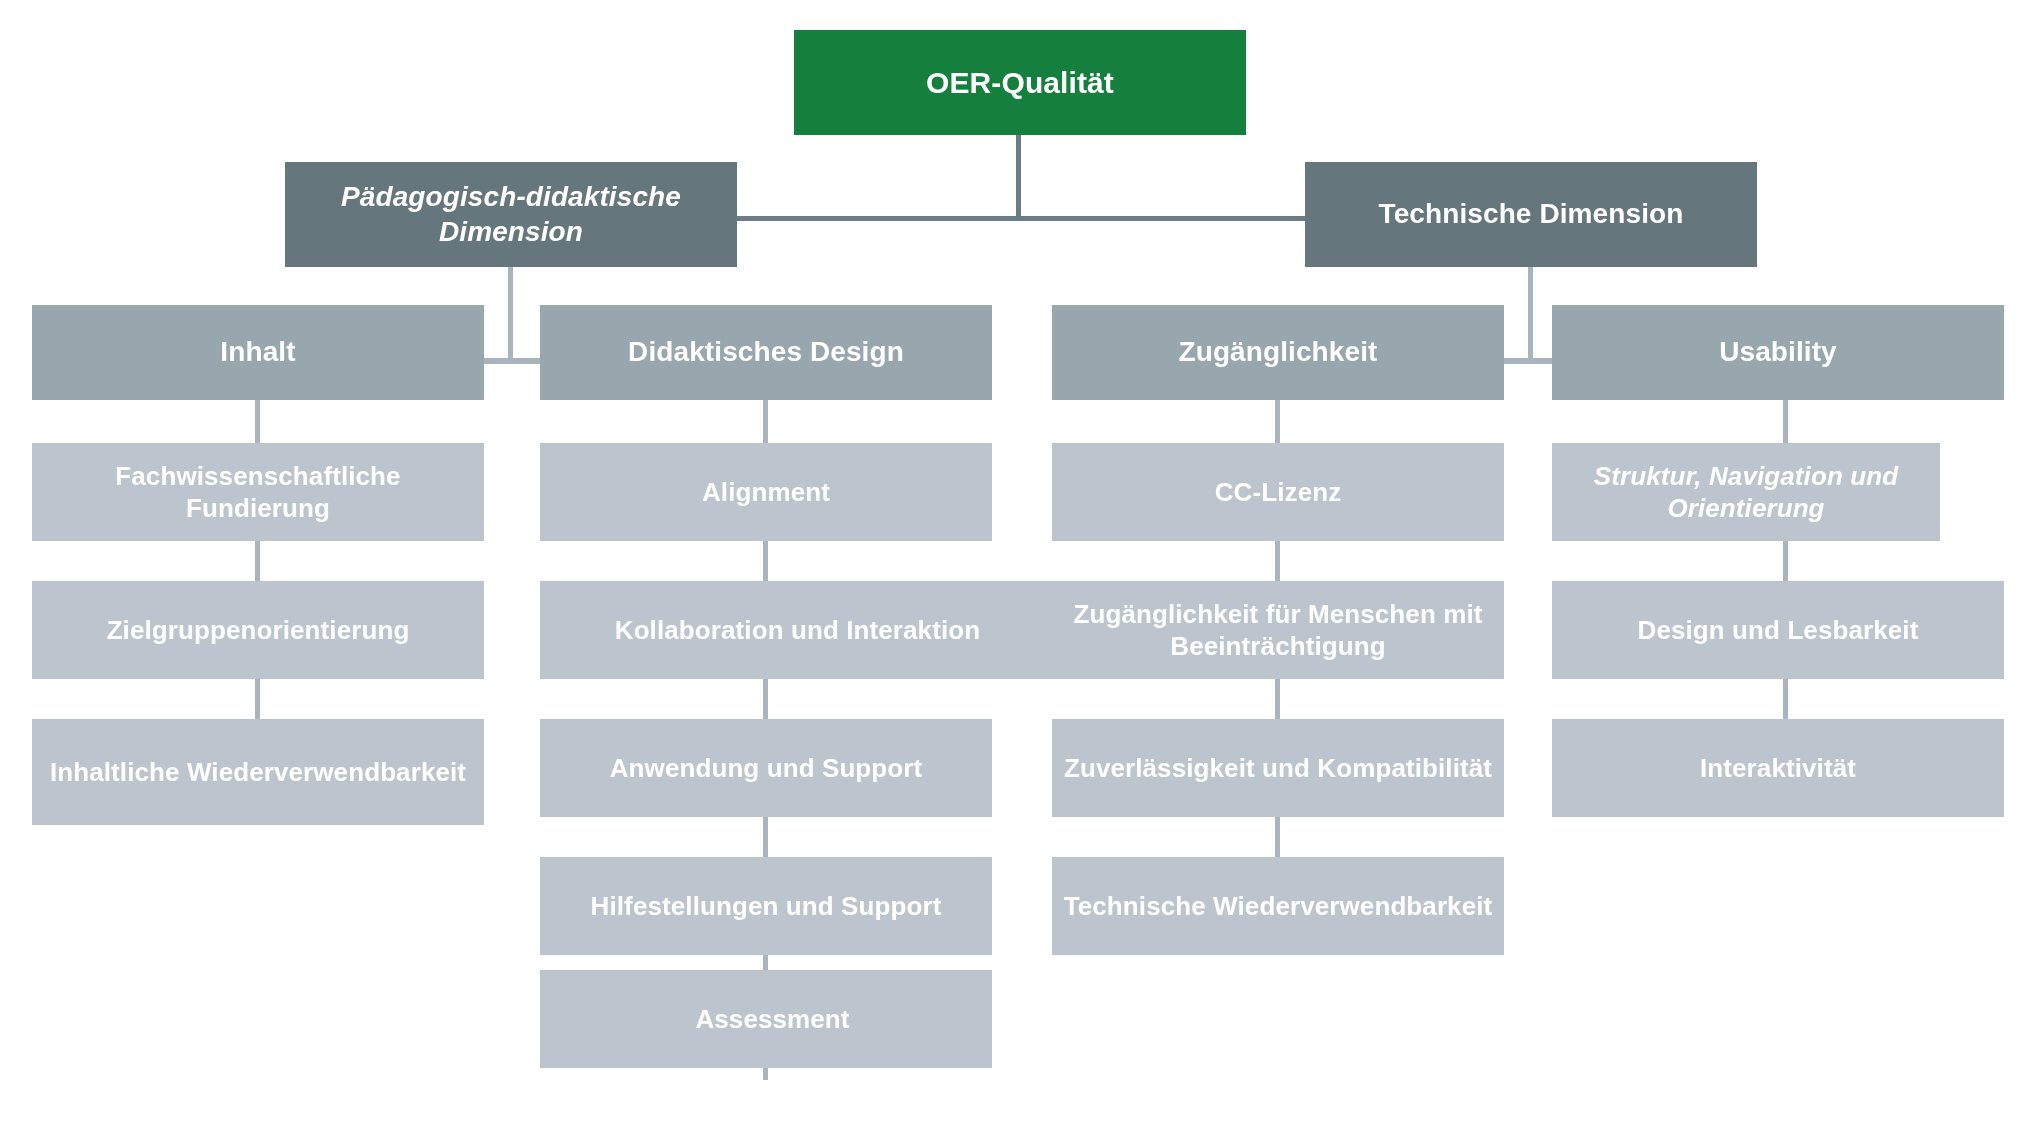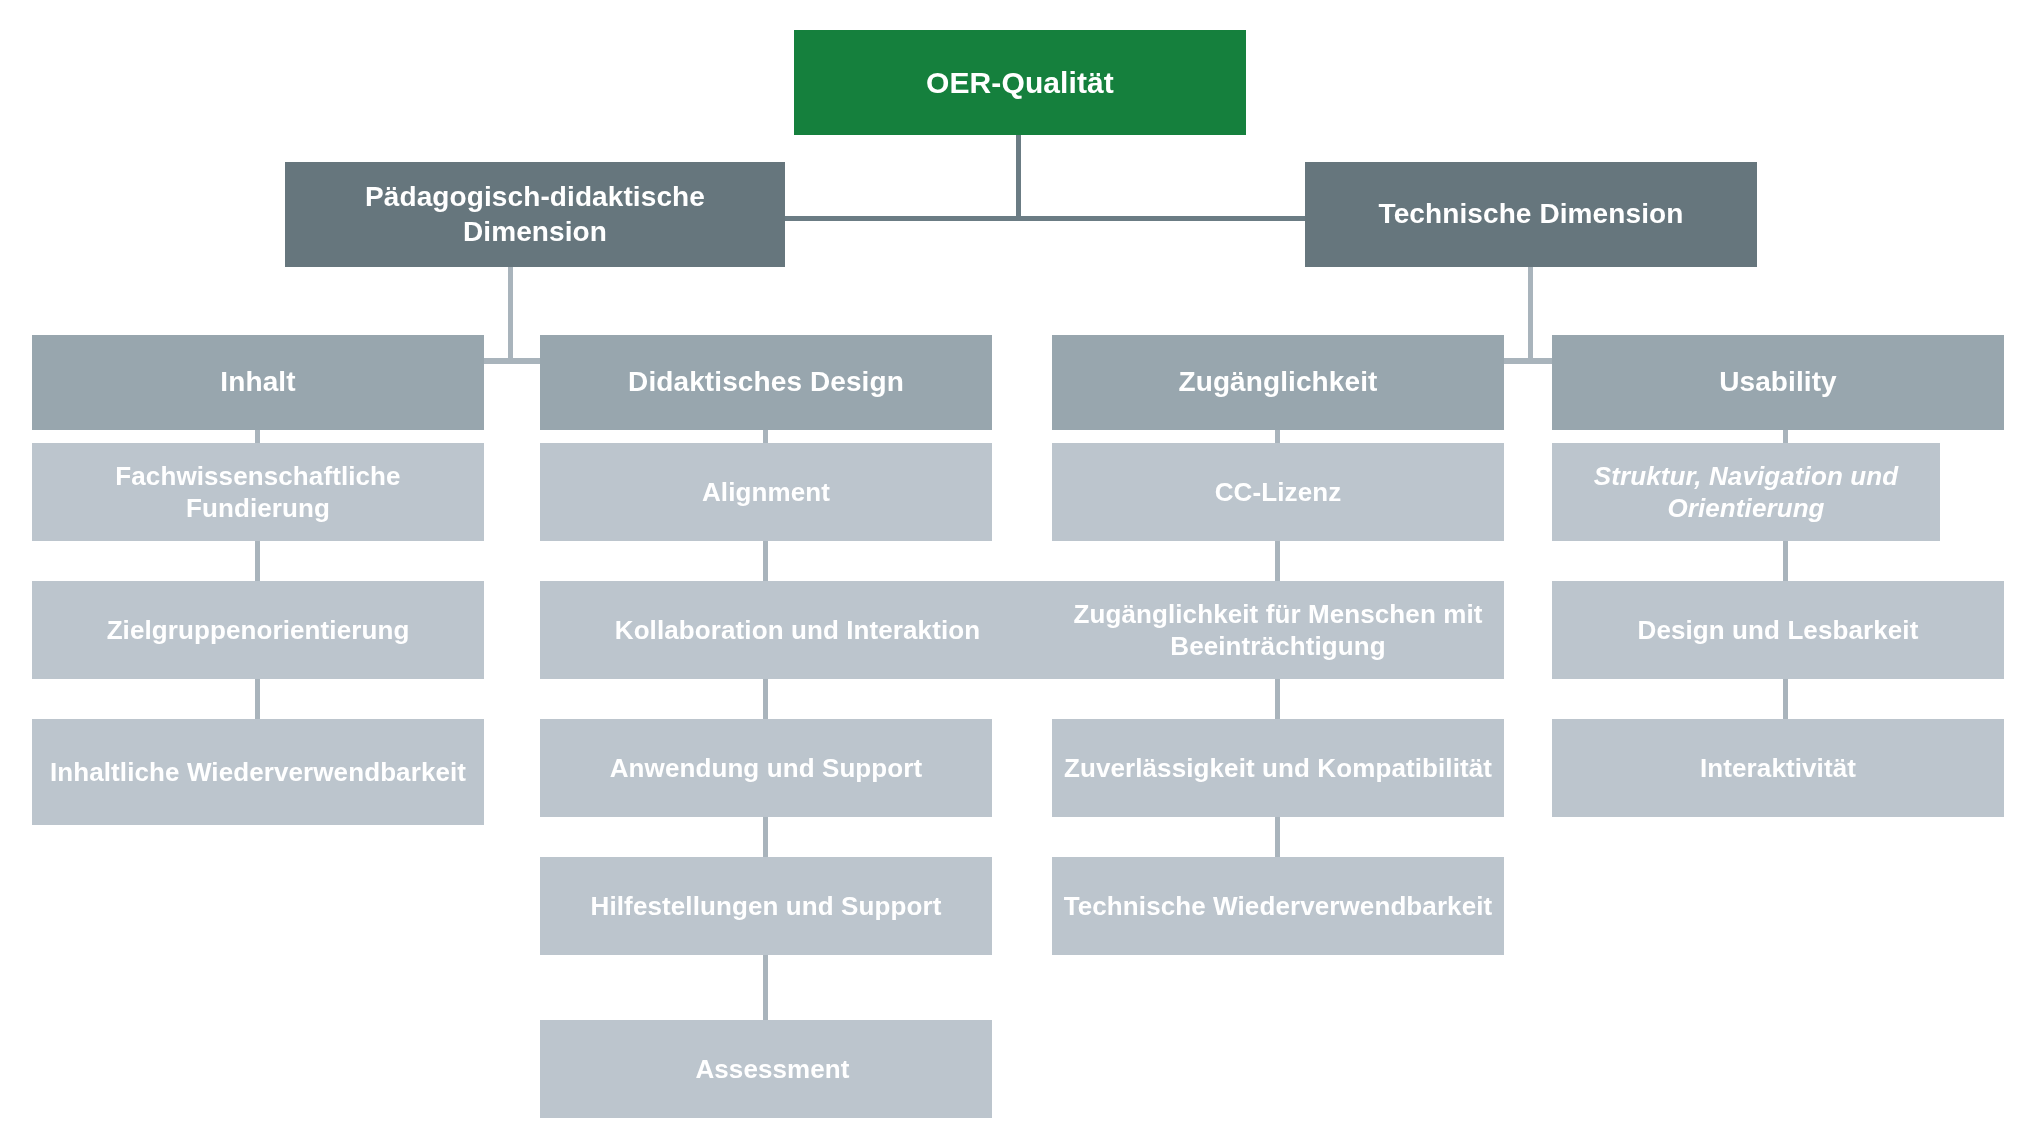--- a/index.html
+++ b/index.html
@@ -37,21 +37,20 @@
   }
   .lvl-dim {
     background: #66767d;
     font-size: 28px;
     letter-spacing: 0.1px;
   }
   .lvl-cat {
     background: #98a6ae;
     font-size: 28px;
     letter-spacing: 0.1px;
-    margin-top: 30px;
   }
   .lvl-leaf {
     background: #bcc5cd;
     font-size: 26px;
     letter-spacing: 0.1px;
   }
   .conn {
     position: absolute;
     background: #a9b4bc;
     z-index: 1;
@@ -80,21 +79,21 @@
   <div class="conn" style="left:763px; top:400px; width:5px; height:680px;"></div>
 
   <div class="conn" style="left:1275px; top:400px; width:5px; height:540px;"></div>
 
   <div class="conn" style="left:1783px; top:400px; width:5px; height:400px;"></div>
 
   <div class="node lvl-root" style="left:794px; top:30px; width:452px; height:105px;">
     <span>OER-Qualität</span>
   </div>
 
-  <div class="node lvl-dim" style="left:285px; top:162px; width:500px; height:105px;">
+  <div class="node lvl-dim" style="left:285px; top:162px; width:452px; height:105px;font-style:italic;">
     <span>Pädagogisch-didaktische Dimension</span>
   </div>
   <div class="node lvl-dim" style="left:1305px; top:162px; width:452px; height:105px;">
     <span>Technische Dimension</span>
   </div>
 
   <div class="node lvl-cat" style="left:32px; top:305px; width:452px; height:95px;">
     <span>Inhalt</span>
   </div>
   <div class="node lvl-cat" style="left:540px; top:305px; width:452px; height:95px;">
@@ -122,21 +121,21 @@
   </div>
   <div class="node lvl-leaf" style="left:540px; top:581px; width:515px; height:98px;">
     <span>Kollaboration und Interaktion</span>
   </div>
   <div class="node lvl-leaf" style="left:540px; top:719px; width:452px; height:98px;">
     <span>Anwendung und Support</span>
   </div>
   <div class="node lvl-leaf" style="left:540px; top:857px; width:452px; height:98px;">
     <span>Hilfestellungen und Support</span>
   </div>
-  <div class="node lvl-leaf" style="left:540px; top:1020px; width:452px; height:98px;padding-left:23px;">
+  <div class="node lvl-leaf" style="left:540px; top:970px; width:452px; height:98px;padding-left:23px;">
     <span>Assessment</span>
   </div>
 
   <div class="node lvl-leaf" style="left:1052px; top:443px; width:452px; height:98px;">
     <span>CC-Lizenz</span>
   </div>
   <div class="node lvl-leaf" style="left:1052px; top:581px; width:452px; height:98px;">
     <span>Zugänglichkeit für Menschen mit Beeinträchtigung</span>
   </div>
   <div class="node lvl-leaf" style="left:1052px; top:719px; width:452px; height:98px;">

